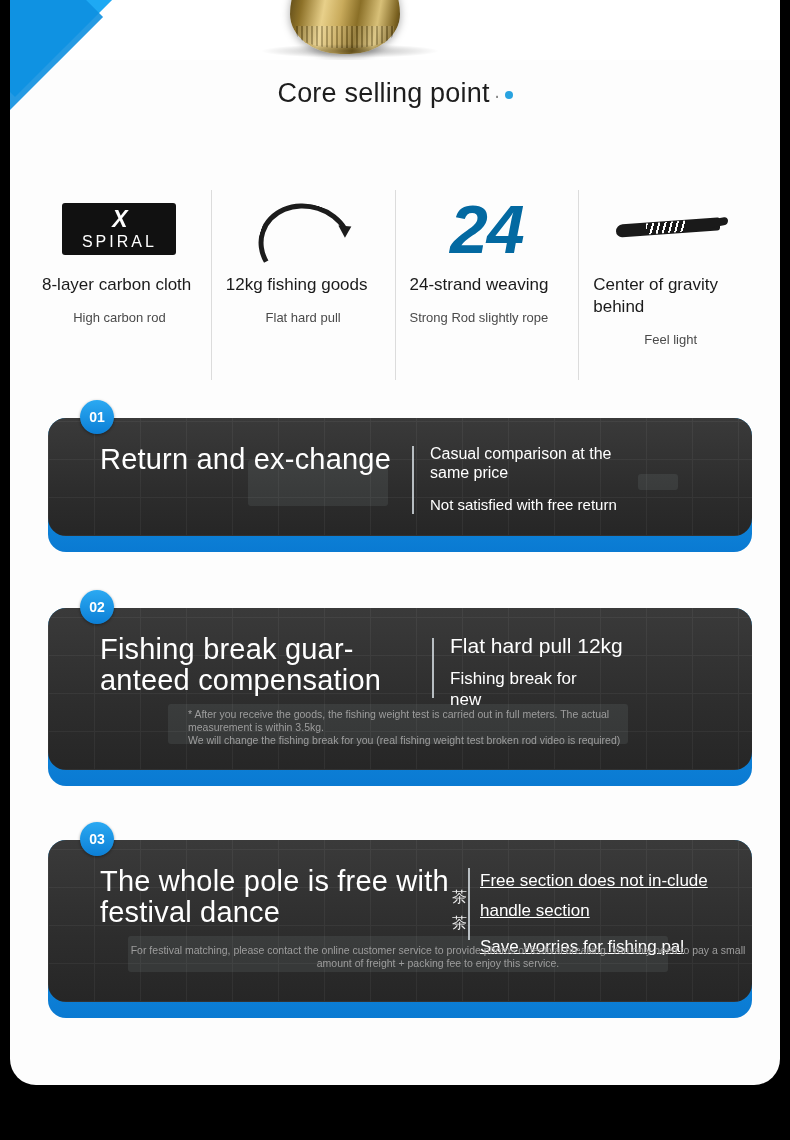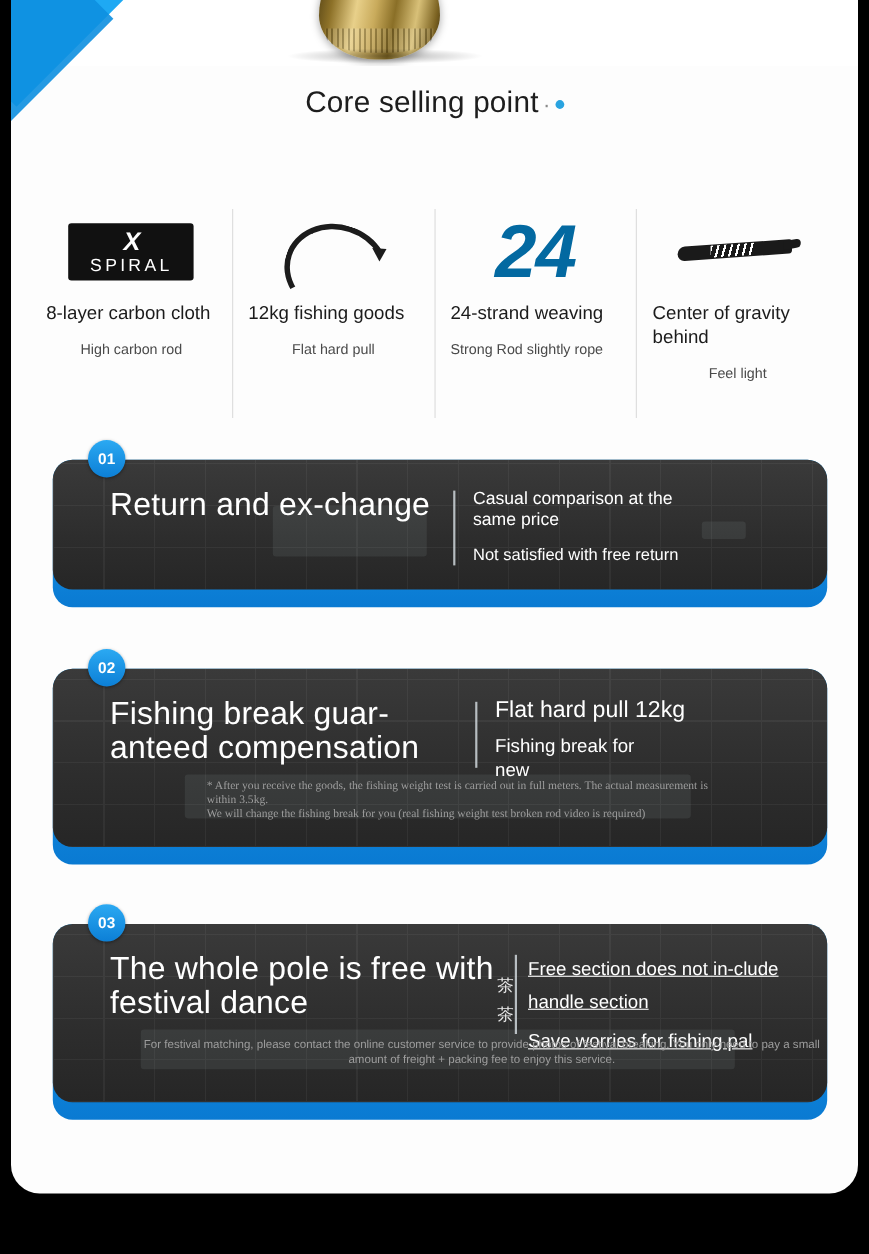--- a/index.html
+++ b/index.html
@@ -457,21 +457,21 @@
         <div class="wm"></div>
         <div class="ghost-img" style="left:120px; top:96px; width:460px; height:40px;"></div>
         <div class="content">
           <div class="headline" style="width:320px;">Fishing break guar-anteed compensation</div>
           <div class="divider" style="margin-top:4px; height:60px; align-self:flex-start;"></div>
           <div class="rights">
             <div class="p2-r1">Flat hard pull 12kg</div>
             <div class="p2-r2" style="width:150px;">Fishing break for new</div>
           </div>
         </div>
-        <div class="fineprint" style="left:140px; top:100px; width:470px; white-space:pre-line;font-family:Liberation Serif, serif;">* After you receive the goods, the fishing weight test is carried out in full meters. The actual measurement is within 3.5kg.
+        <div class="fineprint" style="left:140px; top:100px; width:470px; white-space:pre-line;">* After you receive the goods, the fishing weight test is carried out in full meters. The actual measurement is within 3.5kg.
 We will change the fishing break for you (real fishing weight test broken rod video is required)</div>
       </div>
       <div class="badge">02</div>
     </div>
 
     <div class="panel" id="panel3">
       <div class="blue-base"></div>
       <div class="dark">
         <div class="wm"></div>
         <div class="ghost-img" style="left:80px; top:96px; width:540px; height:36px;"></div>

